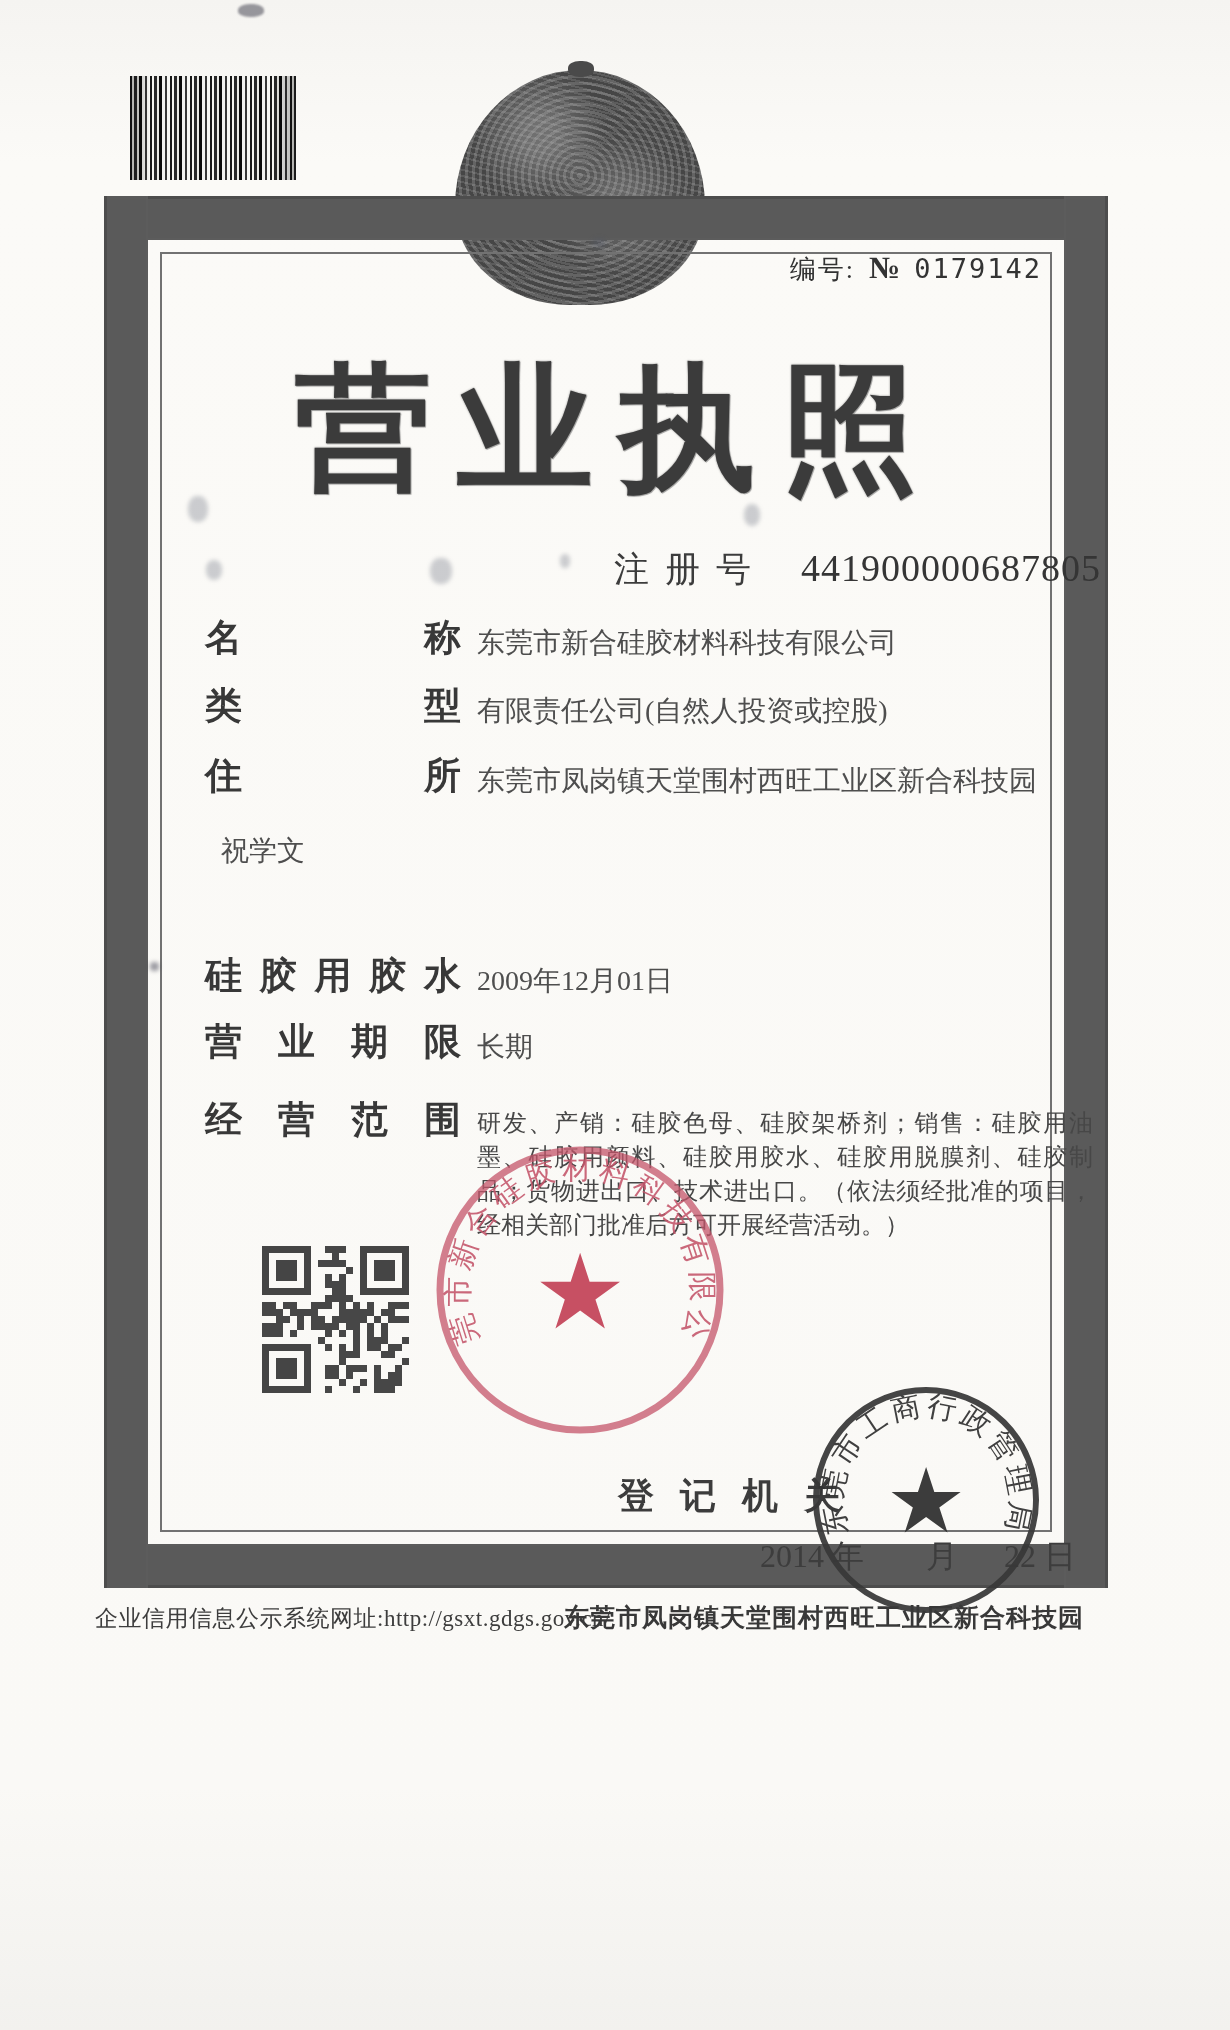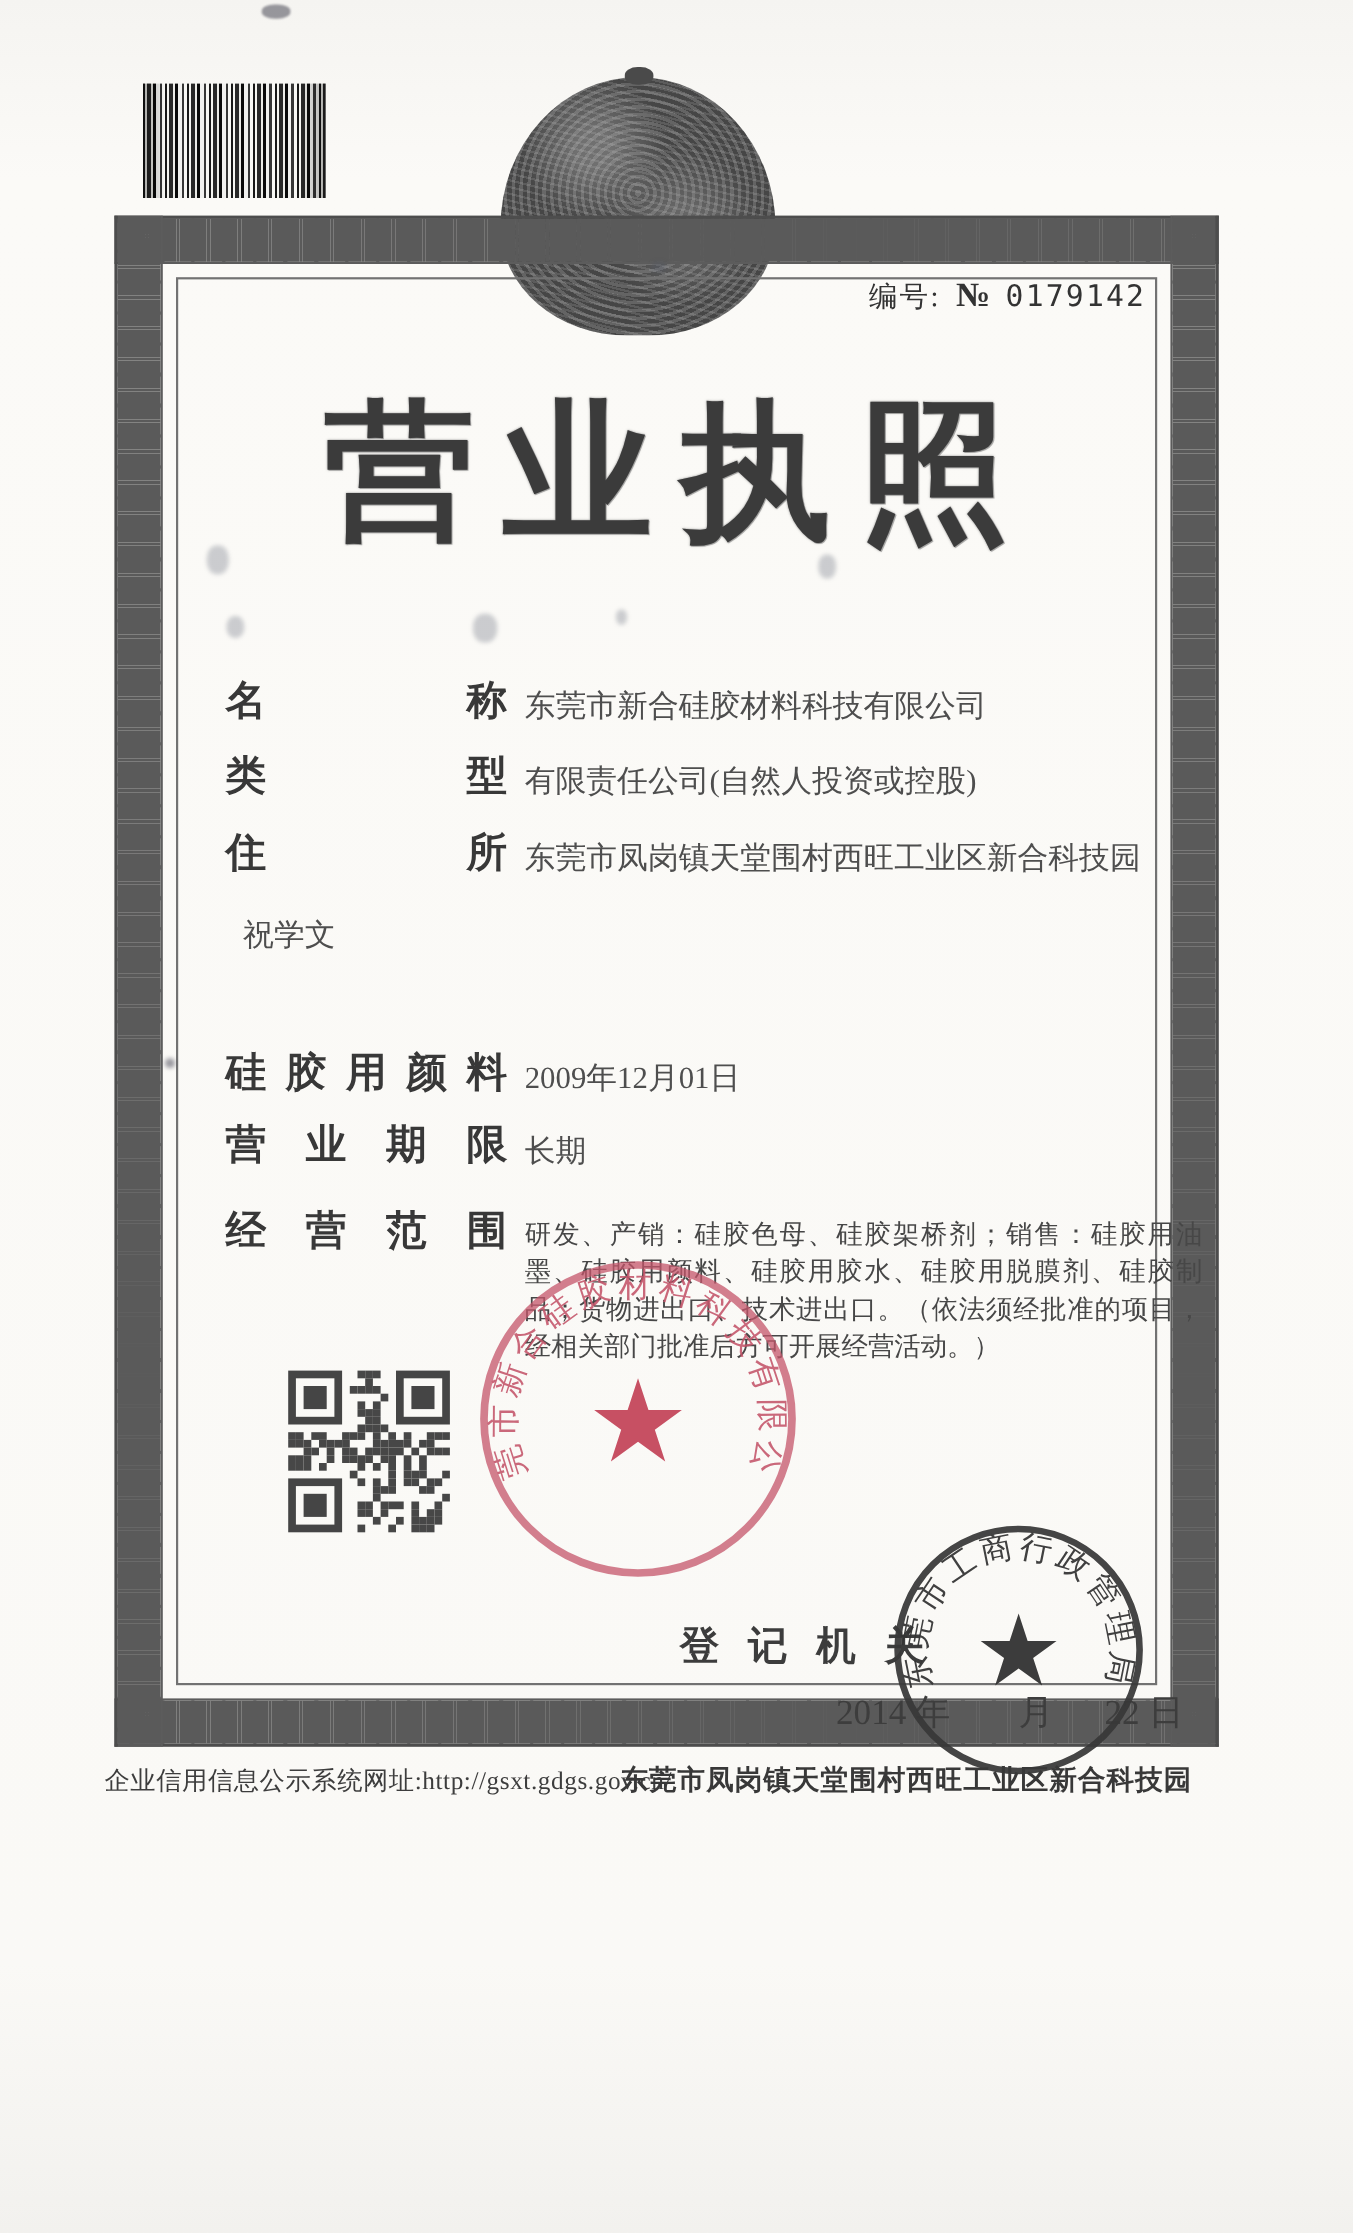--- a/index.html
+++ b/index.html
@@ -169,38 +169,42 @@
   </div>
 
   <div class="serial">
     <span>编号:</span>
     <span class="no-symbol">№</span>
     <span class="no-value">0179142</span>
   </div>
 
   <div class="title">营业执照</div>
 
+  <div class="regno">
+    <span class="label">注册号</span>
+    <span class="value">441900000687805</span>
+  </div>
 
   <div class="row" style="top:618px">
     <span class="label">名称</span>
     <span class="value">东莞市新合硅胶材料科技有限公司</span>
   </div>
   <div class="row" style="top:756px">
     <span class="label">住所</span>
     <span class="value">东莞市凤岗镇天堂围村西旺工业区新合科技园</span>
   </div>
   <div class="row" style="top:686px">
     <span class="label">类型</span>
     <span class="value">有限责任公司(自然人投资或控股)</span>
   </div>
   <div class="row" style="top:826px">
     <span class="value">祝学文</span>
   </div>
   <div class="row" style="top:956px">
-    <span class="label">硅胶用颜料</span>
+    <span class="label">硅胶用胶水</span>
     <span class="value">2009年12月01日</span>
   </div>
   <div class="row" style="top:1022px">
     <span class="label">营业期限</span>
     <span class="value">长期</span>
   </div>
   <div class="row row-scope" style="top:1100px">
     <span class="label">经营范围</span>
     <span class="value">研发、产销：硅胶色母、硅胶架桥剂；销售：硅胶用油墨、硅胶用颜料、硅胶用胶水、硅胶用脱膜剂、硅胶制品；货物进出口、技术进出口。（依法须经批准的项目，经相关部门批准后方可开展经营活动。）</span>
   </div>

